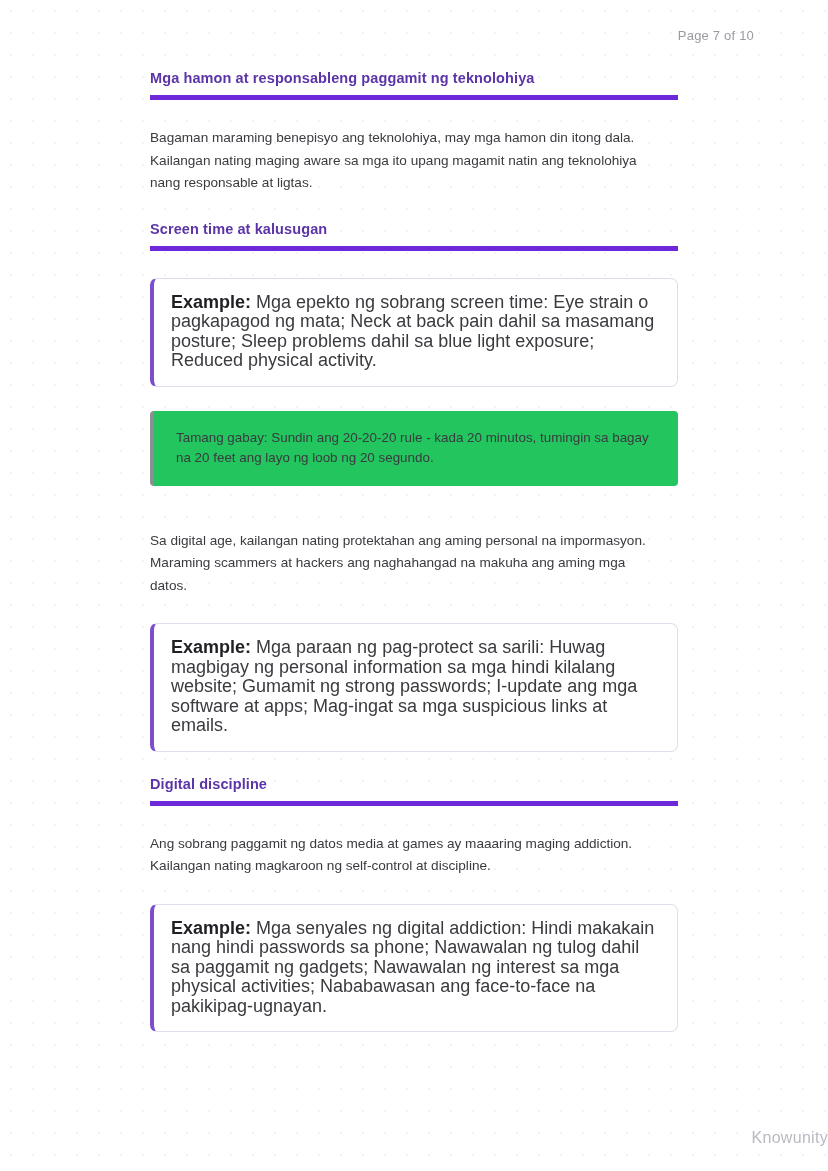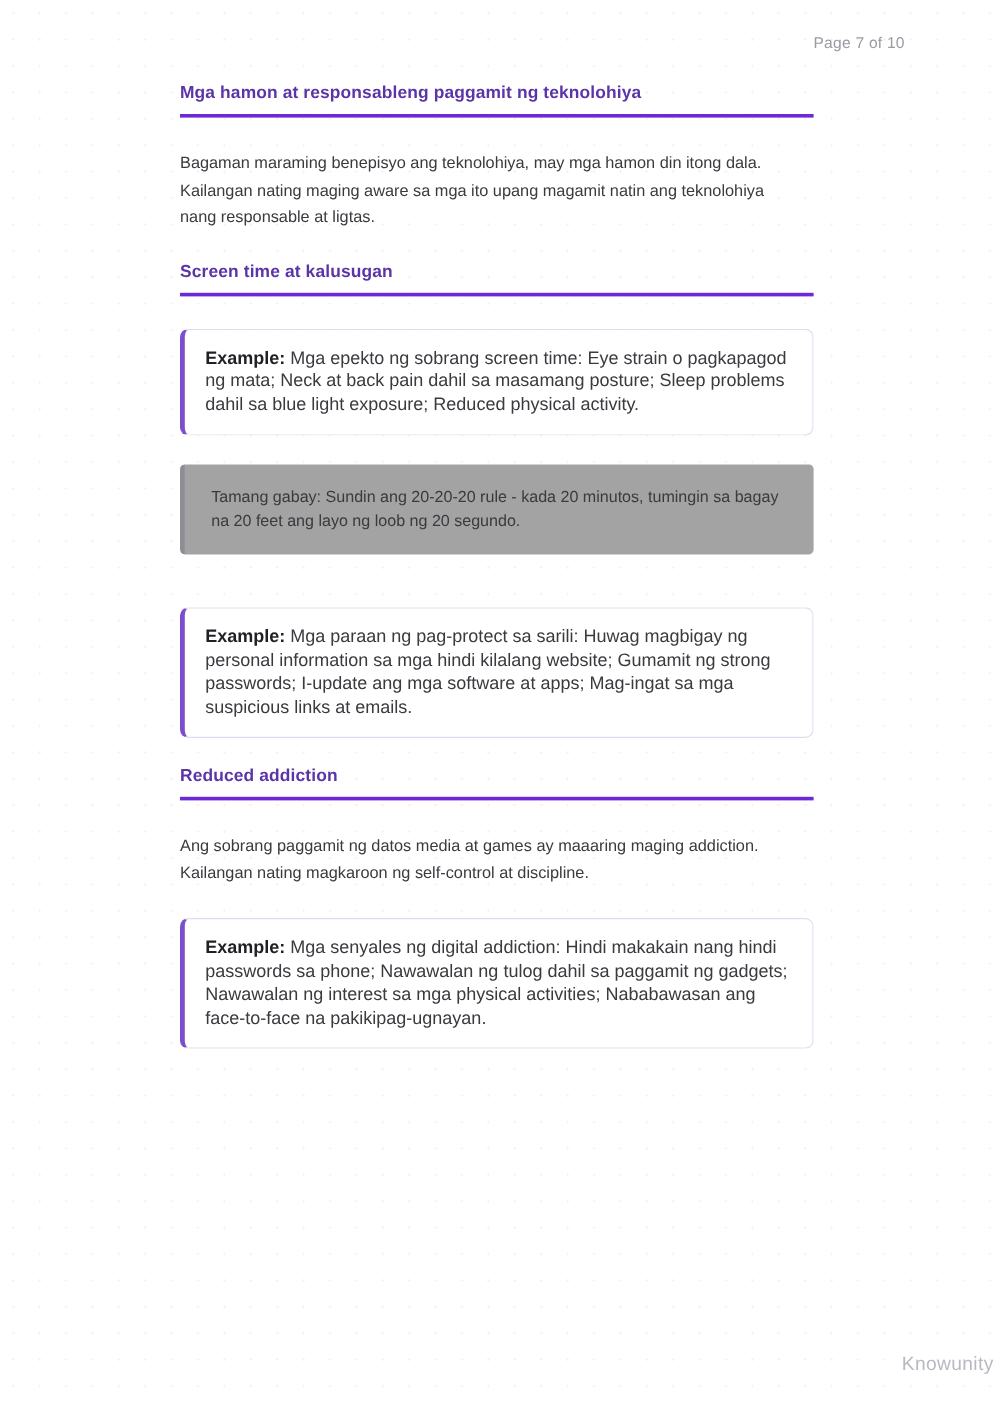--- a/index.html
+++ b/index.html
@@ -38,50 +38,50 @@
     left: 150px;
     top: 70px;
     width: 528px;
   }
   h2.section-title {
     font-size: 14.5px;
     font-weight: bold;
     color: #5b35a8;
     margin: 0 0 9px 0;
     padding: 0 0 9px 0;
-    border-bottom: 3px solid #6d28d9;
+    border-bottom: 5px solid #6d28d9;
     letter-spacing: .1px;
   }
   .gap-after-rule { height: 18px; }
   p.body-text {
     font-size: 13.6px;
     line-height: 22.5px;
     color: #3a3a3f;
     margin: 0 16px 26px 0;
   }
   .callout {
     border: 1px solid #e2ddee;
     border-left: 4px solid #7c4dcc;
     border-radius: 7px;
     padding: 14px 18px 15px 17px;
     margin: 0 0 24px 0;
     background: #ffffff;
   }
   .callout p {
     margin: 0;
-    font-size: 15px;
+    font-size: 18px;
     line-height: 19.5px;
     color: #3a3a3f;
   }
   .callout .lead {
     font-weight: bold;
     color: #1f1f24;
   }
   .tip {
-    background: #a3a3a3;
+    background: #22c55e;
     border-left: 4px solid #8d8d96;
     border-radius: 4px;
     padding: 17px 18px 18px 22px;
     margin: 0 0 26px 0;
   }
   .tip p {
     margin: 0;
     font-size: 13.4px;
     line-height: 20px;
     color: #3a3a3f;
@@ -119,27 +119,28 @@
     <div class="callout">
       <p><span class="lead">Example:</span><span> Mga epekto ng sobrang screen time: Eye strain o pagkapagod ng mata; Neck at back pain dahil sa masamang posture; Sleep problems dahil sa blue light exposure; Reduced physical activity.</span></p>
     </div>
     <div class="tip">
       <p>Tamang gabay: Sundin ang 20-20-20 rule - kada 20 minutos, tumingin sa bagay na 20 feet ang layo ng loob ng 20 segundo.</p>
     </div>
   </div>
 
   <div class="section-block">
     <div class="gap-after-rule"></div>
+    <p class="body-text">Sa digital age, kailangan nating protektahan ang aming personal na impormasyon. Maraming scammers at hackers ang naghahangad na makuha ang aming mga datos.</p>
     <div class="callout">
       <p><span class="lead">Example:</span><span> Mga paraan ng pag-protect sa sarili: Huwag magbigay ng personal information sa mga hindi kilalang website; Gumamit ng strong passwords; I-update ang mga software at apps; Mag-ingat sa mga suspicious links at emails.</span></p>
     </div>
   </div>
 
   <div class="section-block">
-    <h2 class="section-title">Reduced addiction</h2>
+    <h2 class="section-title">Digital discipline</h2>
     <div class="gap-after-rule"></div>
     <p class="body-text">Ang sobrang paggamit ng datos media at games ay maaaring maging addiction. Kailangan nating magkaroon ng self-control at discipline.</p>
     <div class="callout">
       <p><span class="lead">Example:</span><span> Mga senyales ng digital addiction: Hindi makakain nang hindi passwords sa phone; Nawawalan ng tulog dahil sa paggamit ng gadgets; Nawawalan ng interest sa mga physical activities; Nababawasan ang face-to-face na pakikipag-ugnayan.</span></p>
     </div>
   </div>
 
 </div>
 
 <div class="watermark">Knowunity</div>

